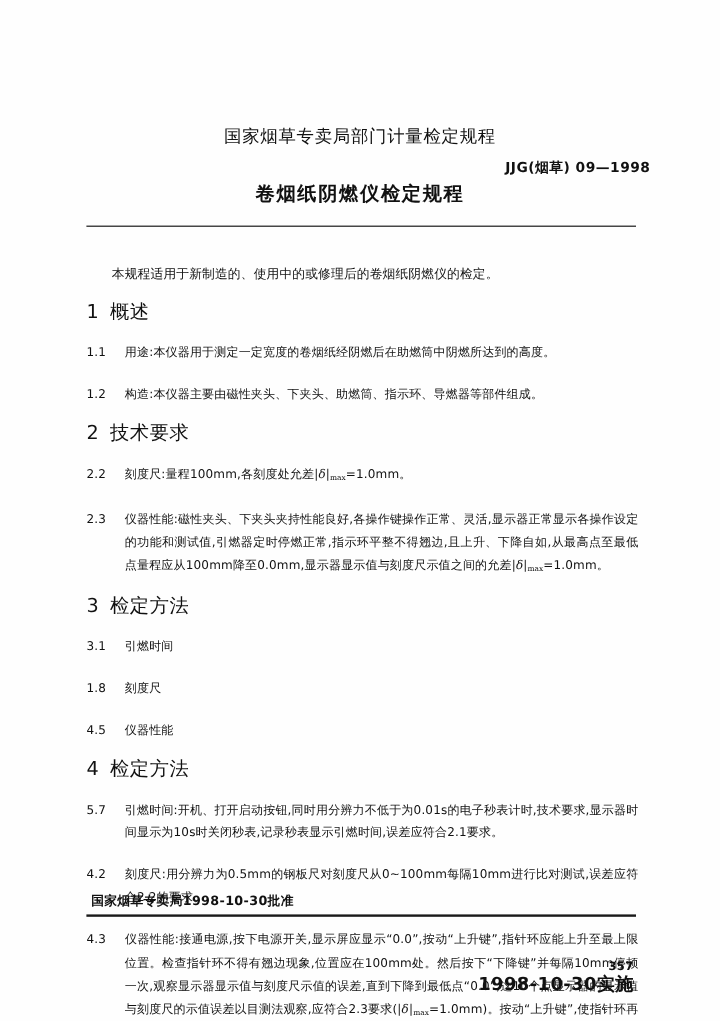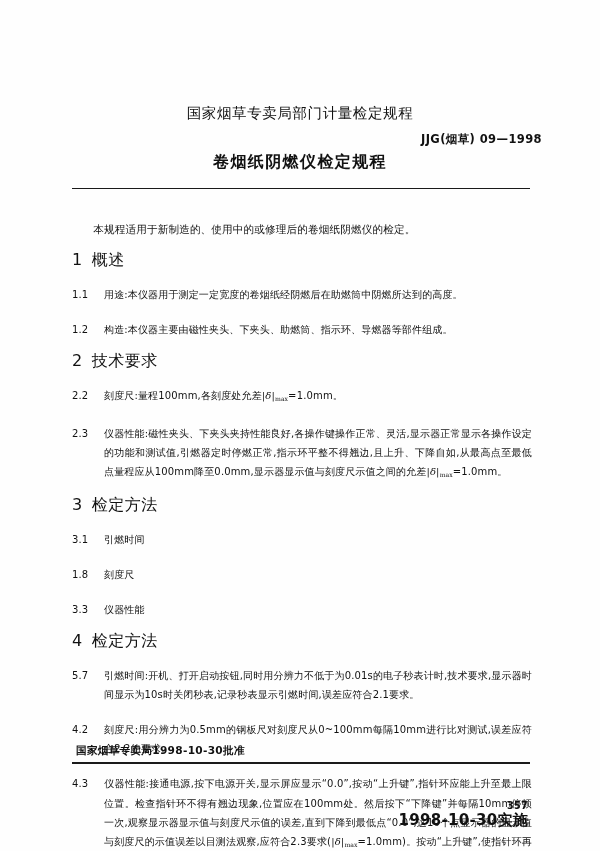--- a/index.html
+++ b/index.html
@@ -168,21 +168,21 @@
       <span class="num">2</span><span>技术要求</span>
     </div>
     <p class="item"><span class="inum">2.2</span><span>刻度尺:量程100mm,各刻度处允差</span><span class="fml">|<span class="it">δ</span>|<span class="sub">max</span></span><span>=1.0mm。</span></p>
     <p class="item blk"><span class="inum">2.3</span><span>仪器性能:磁性夹头、下夹头夹持性能良好,各操作键操作正常、灵活,显示器正常显示各操作设定的功能和测试值,引燃器定时停燃正常,指示环平整不得翘边,且上升、下降自如,从最高点至最低点量程应从100mm降至0.0mm,显示器显示值与刻度尺示值之间的允差</span><span class="fml">|<span class="it">δ</span>|<span class="sub">max</span></span><span>=1.0mm。</span></p>
 
     <div class="sec-h">
       <span class="num">3</span><span>检定方法</span>
     </div>
     <p class="item"><span class="inum">3.1</span><span>引燃时间</span></p>
     <p class="item"><span class="inum">1.8</span><span>刻度尺</span></p>
-    <p class="item blk"><span class="inum">3.3</span><span>仪器性能</span></p>
+    <p class="item blk"><span class="inum">4.5</span><span>仪器性能</span></p>
 
     <div class="sec-h">
       <span class="num">4</span><span>检定方法</span>
     </div>
     <p class="item"><span class="inum">5.7</span><span>引燃时间:开机、打开启动按钮,同时用分辨力不低于为0.01s的电子秒表计时,技术要求,显示器时间显示为10s时关闭秒表,记录秒表显示引燃时间,误差应符合2.1要求。</span></p>
     <p class="item"><span class="inum">4.2</span><span>刻度尺:用分辨力为0.5mm的钢板尺对刻度尺从0~100mm每隔10mm进行比对测试,误差应符合2.2的要求。</span></p>
     <p class="item blk"><span class="inum">4.3</span><span>仪器性能:接通电源,按下电源开关,显示屏应显示“0.0”,按动“上升键”,指针环应能上升至最上限位置。检查指针环不得有翘边现象,位置应在100mm处。然后按下“下降键”并每隔10mm停顿一次,观察显示器显示值与刻度尺示值的误差,直到下降到最低点“0.0”,这10个点显示器的显示值与刻度尺的示值误差以目测法观察,应符合2.3要求(</span><span class="fml">|<span class="it">δ</span>|<span class="sub">max</span></span><span>=1.0mm)。按动“上升键”,使指针环再次上升至最高点。然后将样品夹在该仪器的上、下夹头上,以检查磁性夹头、下夹头的夹持性能,按动“引燃键”,使试样自动引燃。显示屏应自动显示引燃时间,待显示10s后引燃应自动断电。在整个操作中应随时注意各开关、按键、显示屏的动作,各种情况均应符合2.3要求。</span></p>
 
     <div class="sec-h">
       <span class="num">5</span><span>检定结果的处理</span>

